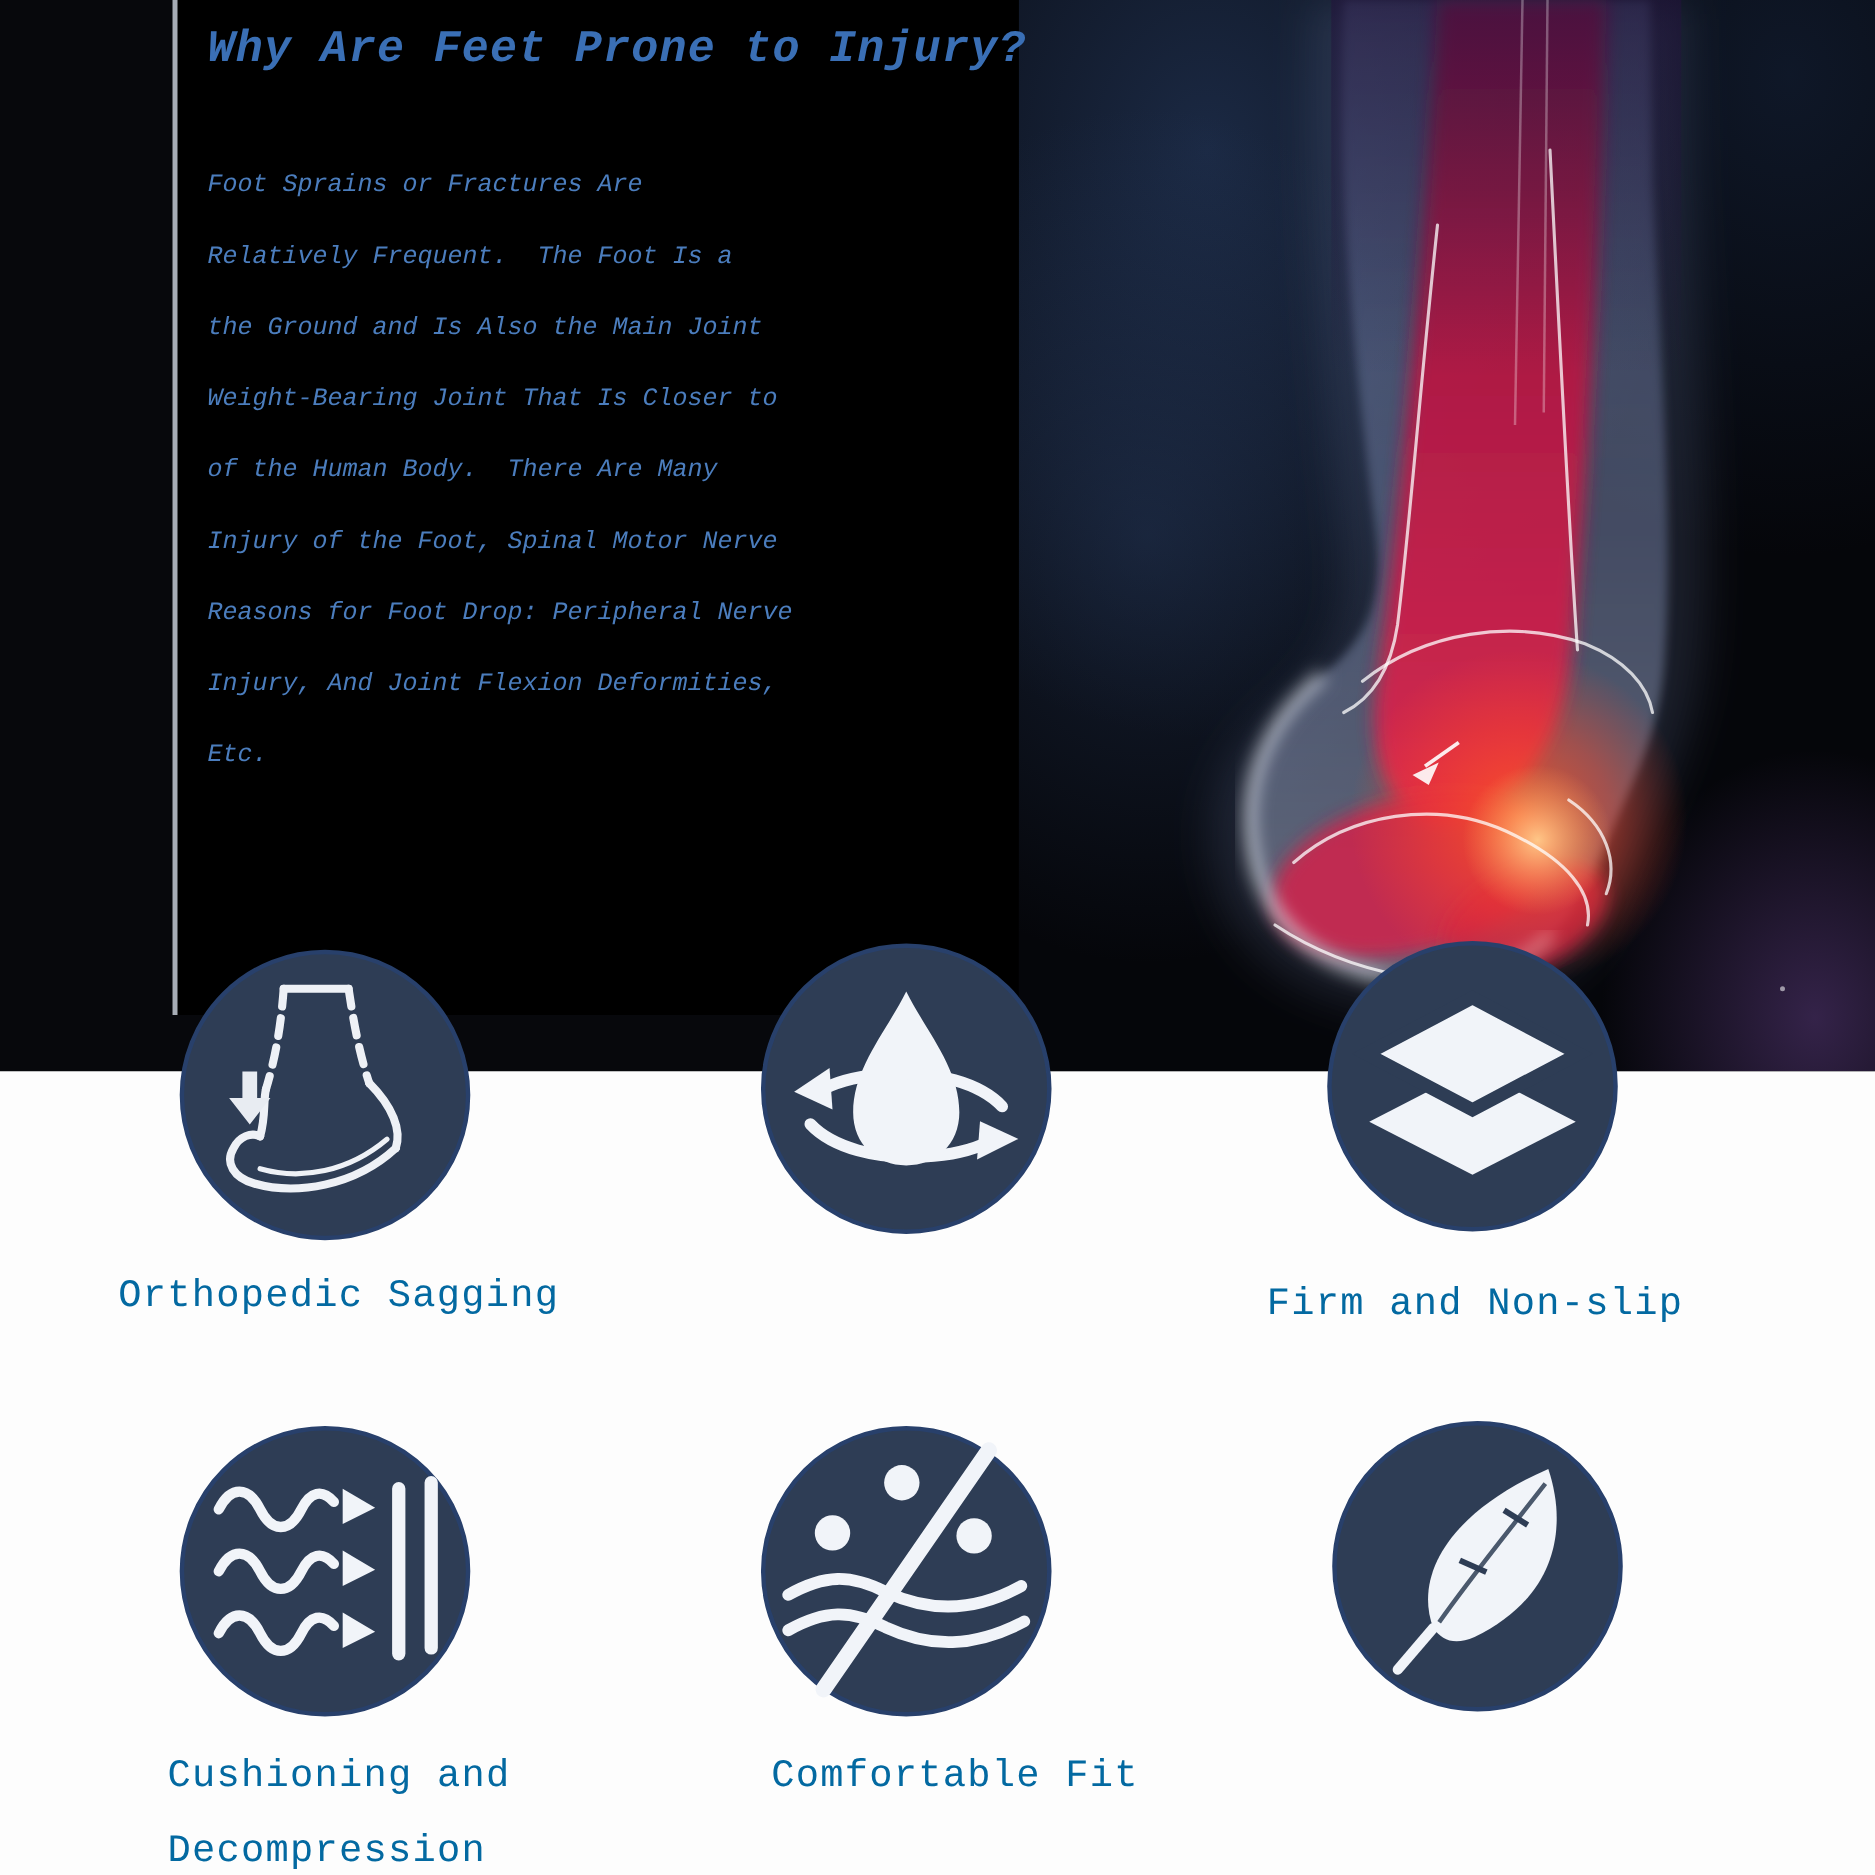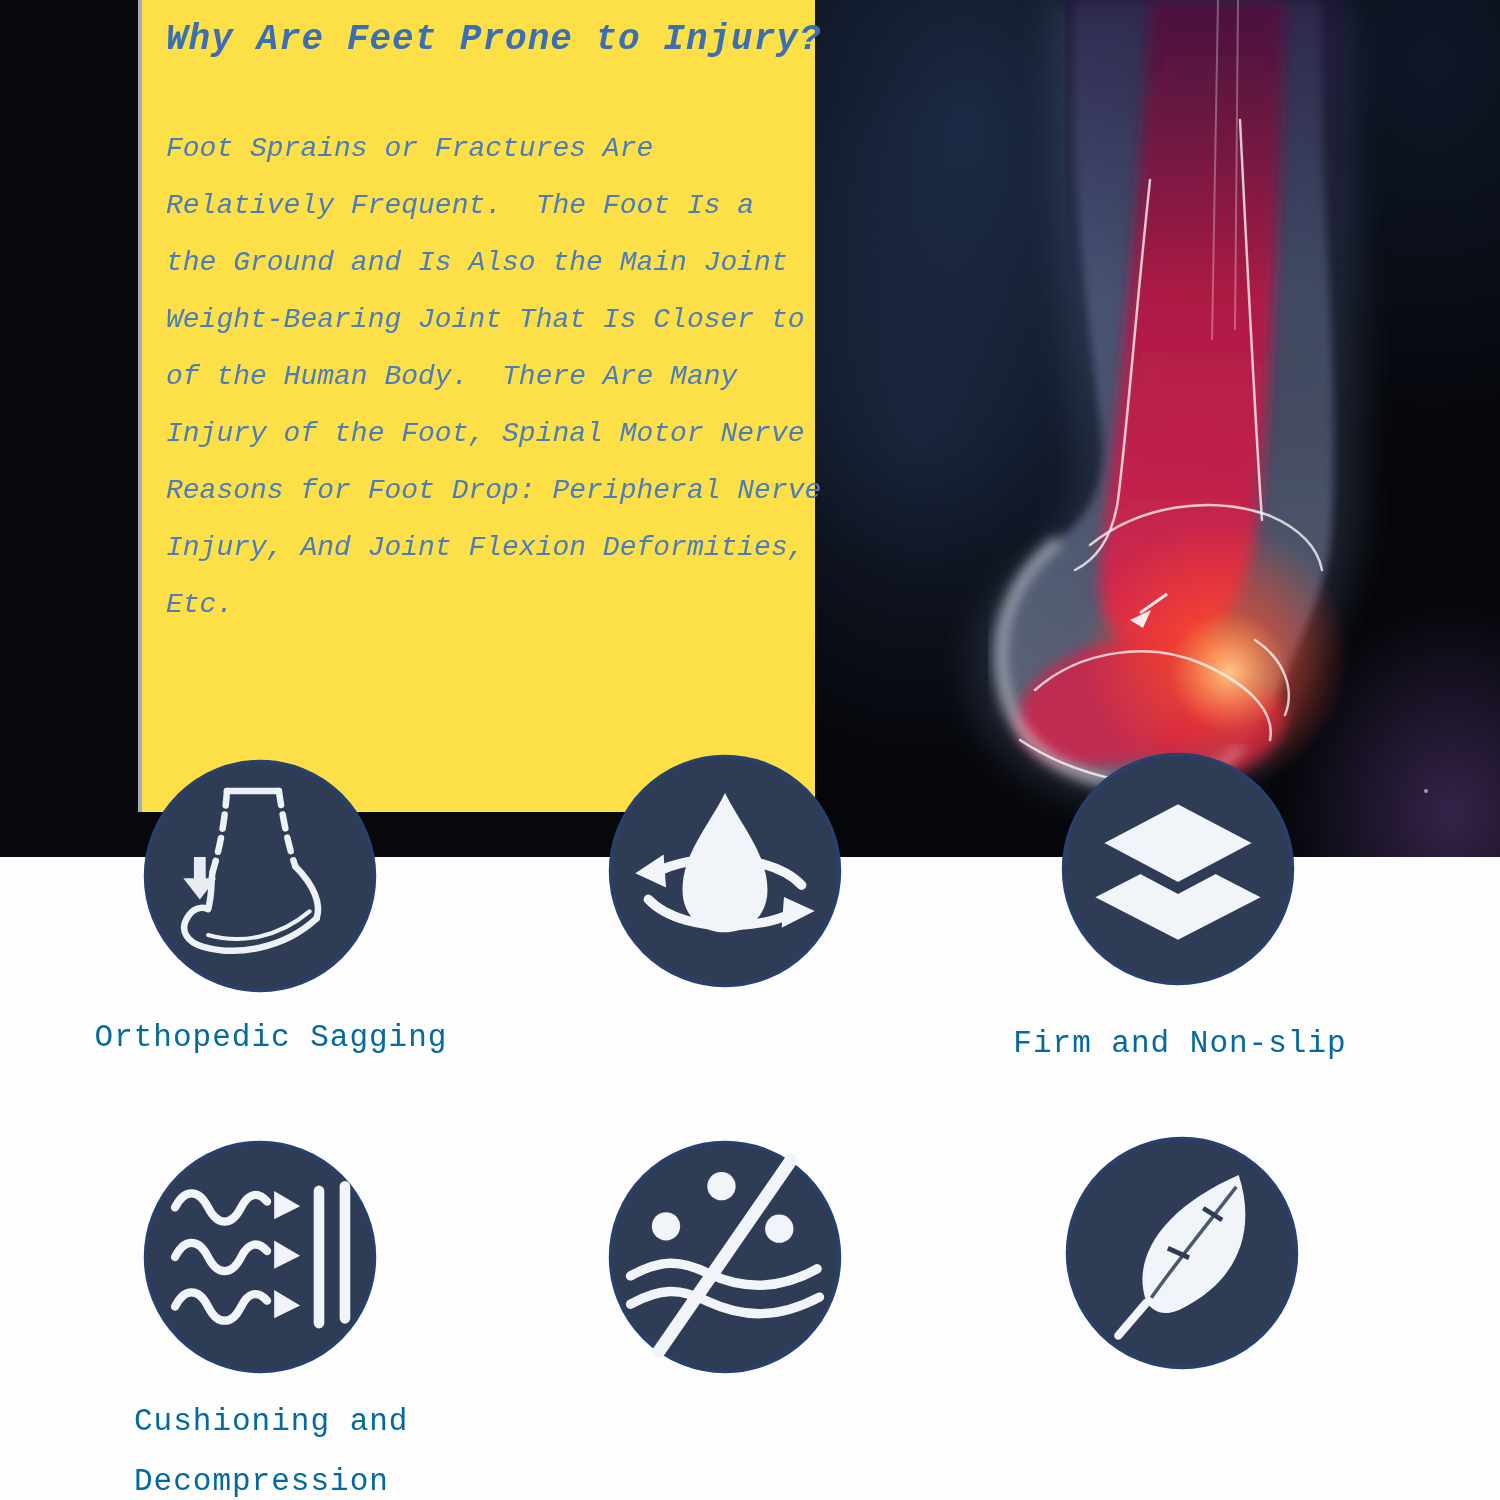--- a/index.html
+++ b/index.html
@@ -8,30 +8,30 @@
     background:#fdfdfd;font-family:"Liberation Mono",monospace;
   }
   
   #top-section{
     position:absolute;left:0;top:0;width:1500px;height:857px;
     background:#07080c;
   }
   
   #text-card{
     position:absolute;left:138px;top:0;width:677px;height:812px;
-    background:#fde047;border-left:4px solid #a7adb6;box-sizing:border-box;
+    background:#000000;border-left:4px solid #a7adb6;box-sizing:border-box;
     padding:14px 0 0 24px;
   }
   #card-title{
     font-size:36px;line-height:52px;font-style:italic;font-weight:700;
     color:#3a6fb5;letter-spacing:1px;white-space:pre;
   }
   #card-body{margin-top:54px;}
   .body-line{
-    font-size:28px;line-height:57px;font-style:italic;font-weight:500;
+    font-size:20px;line-height:57px;font-style:italic;font-weight:500;
     color:#4b7dbd;white-space:pre;letter-spacing:0px;
   }
   
   #xray-wrap{position:absolute;left:815px;top:0;width:685px;height:857px;}
   
   .feature-circle{position:absolute;width:236px;height:236px;}
   .feature-circle svg{display:block;width:236px;height:236px;}
   #circle-1{left:142px;top:758px;}
   #circle-2{left:607px;top:753px;}
   #circle-3{left:1060px;top:751px;}
@@ -249,14 +249,15 @@
       <path d="M74,138 C92,112 118,80 146,44" stroke="#2e3d55" stroke-width="3" fill="none" opacity="0.85"></path>
       <path d="M88,96 L106,104" stroke="#2e3d55" stroke-width="4" fill="none"></path>
       <path d="M118,62 L134,72" stroke="#2e3d55" stroke-width="4" fill="none"></path>
     </svg>
   </div>
 
   <div class="caption centered" id="caption-1">Orthopedic Sagging</div>
   <div class="caption centered" id="caption-3">Firm and Non-slip</div>
   <div class="caption" id="caption-4">Cushioning and
 Decompression</div>
+  <div class="caption centered" id="caption-5">Comfortable Fit</div>
 
 </div>
 
 </body></html>

